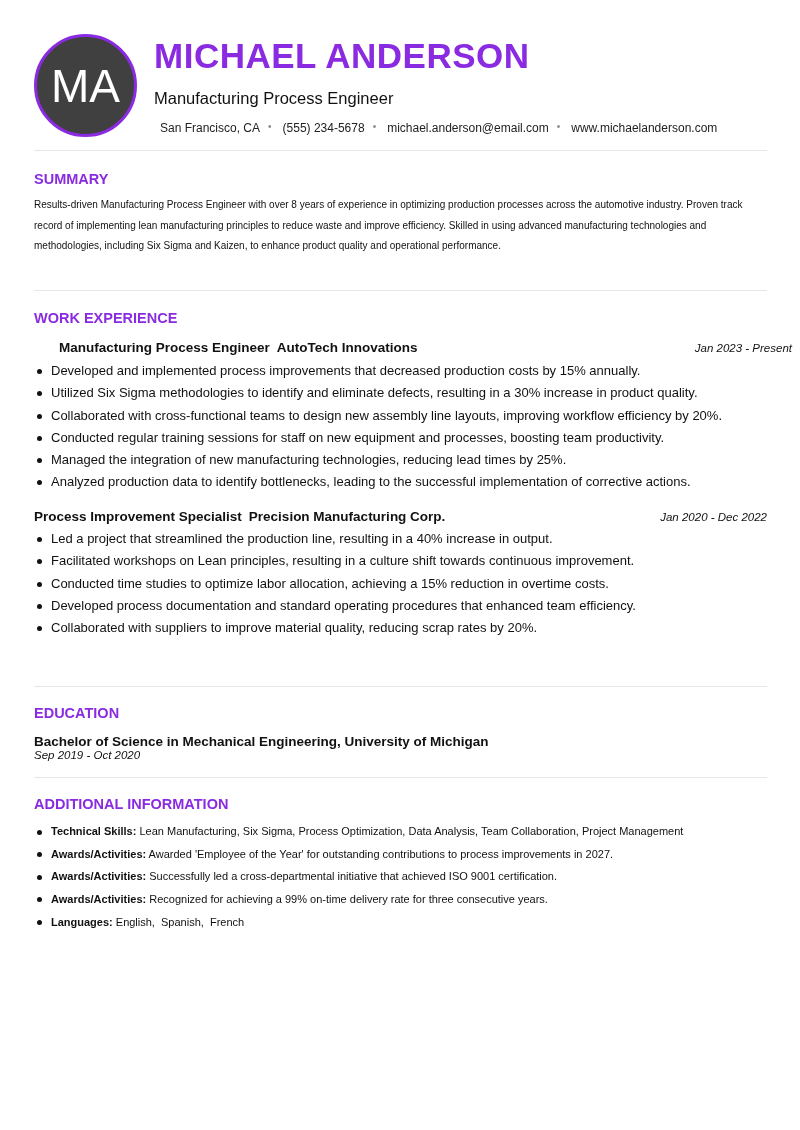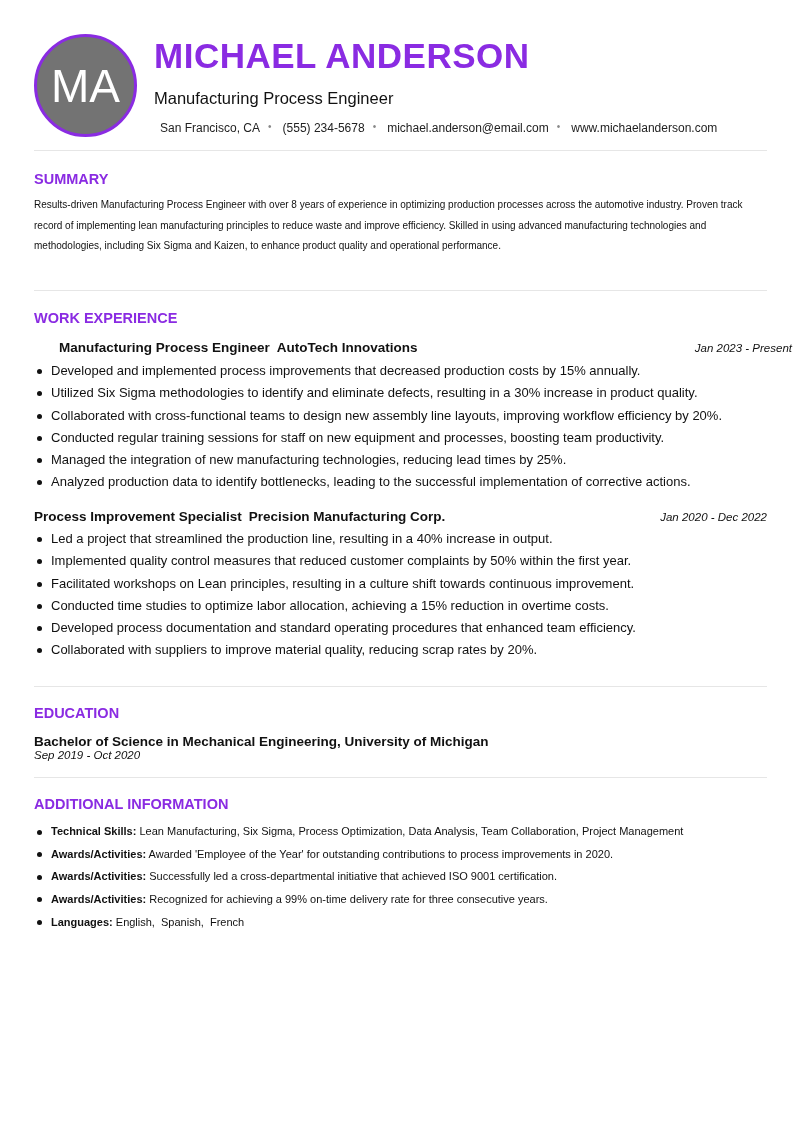--- a/index.html
+++ b/index.html
@@ -3,21 +3,21 @@
 <meta charset="utf-8">
 <style>
   * { margin: 0; padding: 0; box-sizing: border-box; }
   html, body { width: 800px; height: 1130px; background: #ffffff; }
   body { font-family: "Liberation Sans", sans-serif; color: #111111; position: relative; overflow: hidden; }
   .page { position: absolute; left: 34px; top: 0; width: 733px; }
 
   .header { position: relative; height: 151px; }
   .avatar {
     position: absolute; left: 0; top: 34px; width: 103px; height: 103px;
-    border-radius: 50%; background: #737373; border: 3px solid #8a2be2;
+    border-radius: 50%; background: #404040; border: 3px solid #8a2be2;
     display: flex; align-items: center; justify-content: center;
     color: #ffffff; font-size: 46px; letter-spacing: 0px;
   }
   .name {
     position: absolute; left: 120px; top: 36px;
     font-size: 35px; font-weight: bold; color: #8a2be2; letter-spacing: 0.5px;
   }
   .job-title { position: absolute; left: 120px; top: 89px; font-size: 16.5px; color: #111; }
   .contact { position: absolute; left: 126px; top: 121px; font-size: 12px; color: #222; display: flex; white-space: nowrap; }
   .contact .item { display: inline-block; }
@@ -86,37 +86,36 @@
   </ul>
 
   <div class="job-head" style="top:507px;">
     <div>
       <span class="role">Process Improvement Specialist</span><span class="company">Precision Manufacturing Corp.</span>
     </div>
     <span class="dates">Jan 2020 - Dec 2022</span>
   </div>
   <ul class="bullets" style="top:528px;">
     <li>Led a project that streamlined the production line, resulting in a 40% increase in output.</li>
-    <li>Implemented quality control measures that reduced customer complaints by 50% within the first year.</li>
     <li>Facilitated workshops on Lean principles, resulting in a culture shift towards continuous improvement.</li>
     <li>Conducted time studies to optimize labor allocation, achieving a 15% reduction in overtime costs.</li>
     <li>Developed process documentation and standard operating procedures that enhanced team efficiency.</li>
     <li>Collaborated with suppliers to improve material quality, reducing scrap rates by 20%.</li>
   </ul>
   <div class="divider" style="top:686px;"></div>
 
   <div class="section-title" style="top:705px;">EDUCATION</div>
   <div class="job-head" style="top:734px;flex-direction:column;">
     <span class="role">Bachelor of Science in Mechanical Engineering, University of Michigan</span>
     <span class="dates">Sep 2019 - Oct 2020</span>
   </div>
   <div class="divider" style="top:777px;"></div>
 
   <div class="section-title" style="top:796px;">ADDITIONAL INFORMATION</div>
   <ul class="info">
     <li><span class="label">Technical Skills:</span><span> Lean Manufacturing, Six Sigma, Process Optimization, Data Analysis, Team Collaboration, Project Management</span></li>
-    <li><span class="label">Awards/Activities:</span><span> Awarded 'Employee of the Year' for outstanding contributions to process improvements in 2020.</span></li>
+    <li><span class="label">Awards/Activities:</span><span> Awarded 'Employee of the Year' for outstanding contributions to process improvements in 2027.</span></li>
     <li><span class="label">Awards/Activities:</span><span> Successfully led a cross-departmental initiative that achieved ISO 9001 certification.</span></li>
     <li><span class="label">Awards/Activities:</span><span> Recognized for achieving a 99% on-time delivery rate for three consecutive years.</span></li>
     <li style="margin-top:4px;"><span class="label">Languages:</span><span style="white-space:pre;"> English,  Spanish,  French</span></li>
   </ul>
 
 </div>
 
 </body></html>

